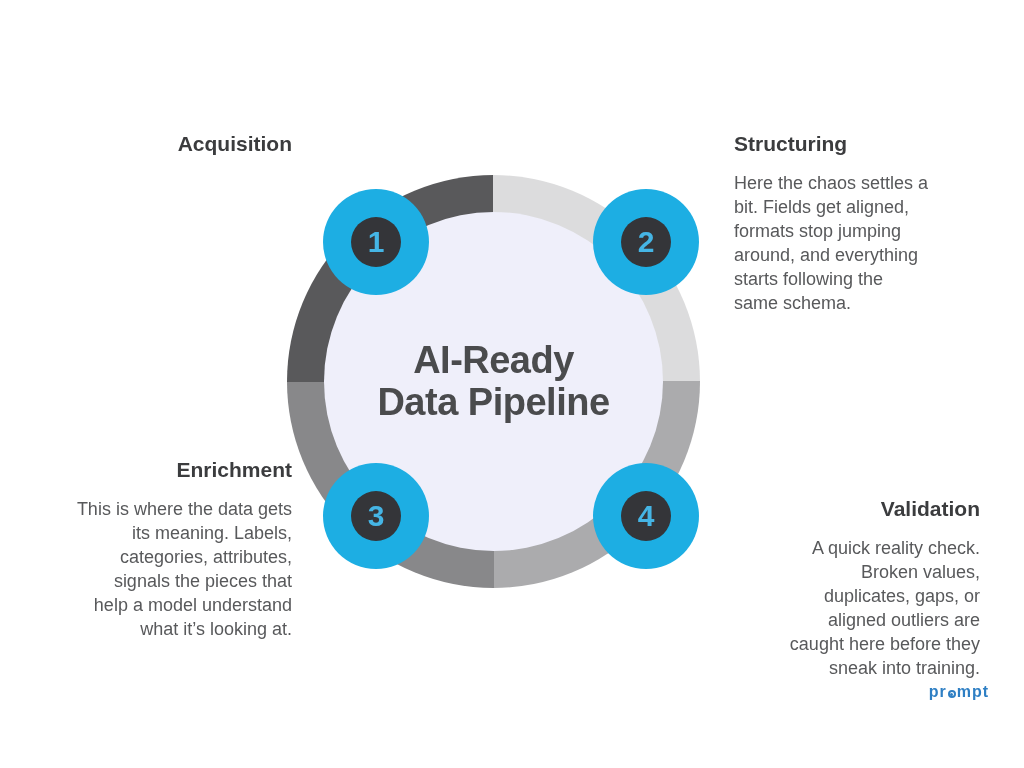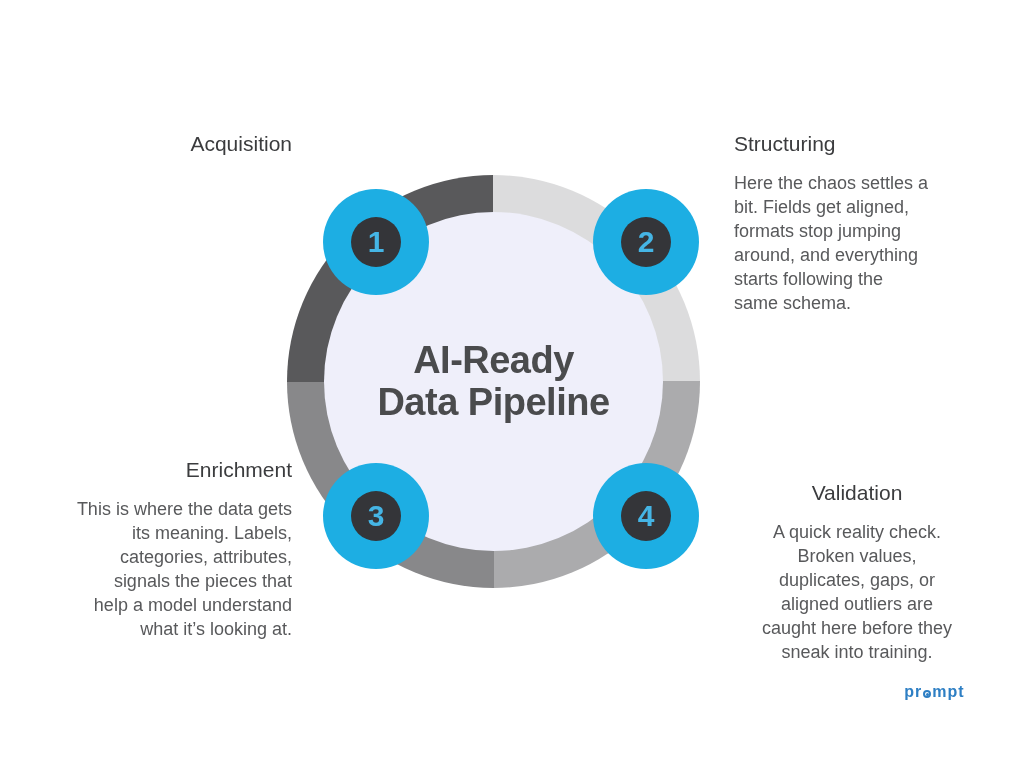--- a/index.html
+++ b/index.html
@@ -56,36 +56,36 @@
     display:flex;align-items:center;justify-content:center;
   }
   .badge-1{left:323px;top:189px;}
   .badge-2{left:593px;top:189px;}
   .badge-3{left:323px;top:463px;}
   .badge-4{left:593px;top:463px;}
 
   
   .stage{position:absolute;margin:0;}
   .stage-title{
-    margin:0 0 16px 0;font-size:21px;font-weight:400;line-height:1.1;
+    margin:0 0 16px 0;font-size:21px;font-weight:700;line-height:1.1;
     color:var(--heading-text);
   }
   .stage-body{
     margin:0;font-size:18px;line-height:24px;color:var(--body-text);
     white-space:pre-line;
   }
   .pos-tl{left:39px;top:132px;width:253px;text-align:right;}
   .pos-tr{left:734px;top:132px;width:246px;text-align:left;}
   .pos-bl{left:39px;top:458px;width:253px;text-align:right;}
-  .pos-br{left:734px;top:481px;width:246px;text-align:center;}
+  .pos-br{left:734px;top:497px;width:246px;text-align:right;}
 
   
   .logo{
     position:absolute;left:880px;top:684px;width:112px;
-    display:flex;flex-direction:column;align-items:center;
+    display:flex;flex-direction:column;align-items:flex-end;
   }
   .logo-prompt{
     color:var(--logo-blue-dark);font-weight:700;font-size:16px;line-height:1;
     letter-spacing:1px;margin-right:3px;margin-bottom:-5px;position:relative;z-index:2;
   }
   .o-target{
     display:inline-block;width:8px;height:8px;border:2px solid var(--logo-blue-dark);
     border-radius:50%;position:relative;vertical-align:-1px;margin:0 1px;
   }
   .o-target::after{

